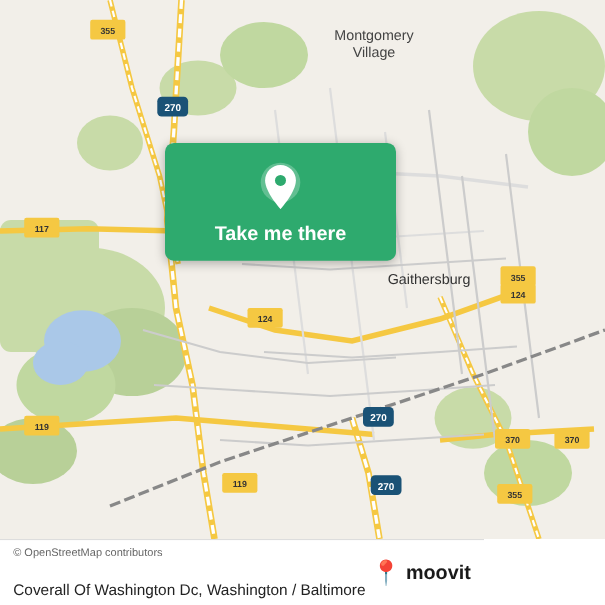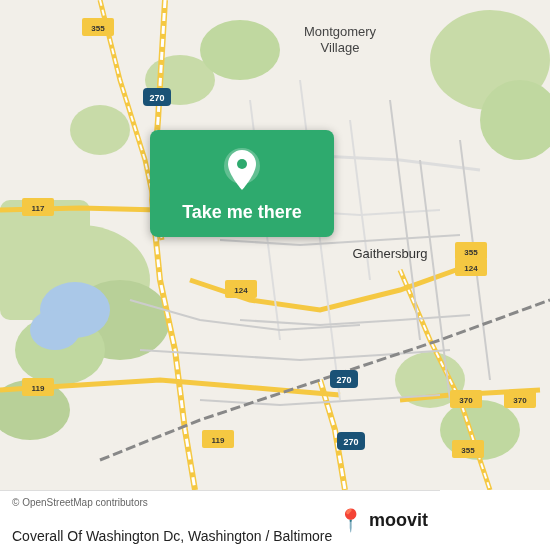--- a/index.html
+++ b/index.html
@@ -25,21 +25,21 @@
       height: 100%;
       position: absolute;
       top: 0; left: 0;
     }
 
     
     .take-me-there-overlay {
       position: absolute;
       top: 130px;
       left: 150px;
-      width: 184px;
+      width: 210px;
       background-color: #2eaa6e;
       border-radius: 8px;
       display: flex;
       flex-direction: column;
       align-items: center;
       padding: 16px 20px 14px;
       box-shadow: 0 2px 10px rgba(0,0,0,0.3);
       cursor: pointer;
     }
 

